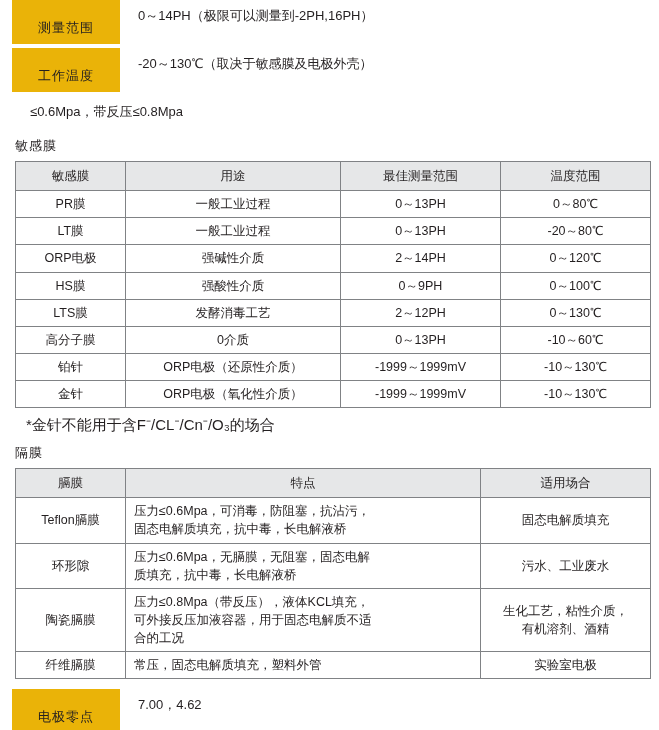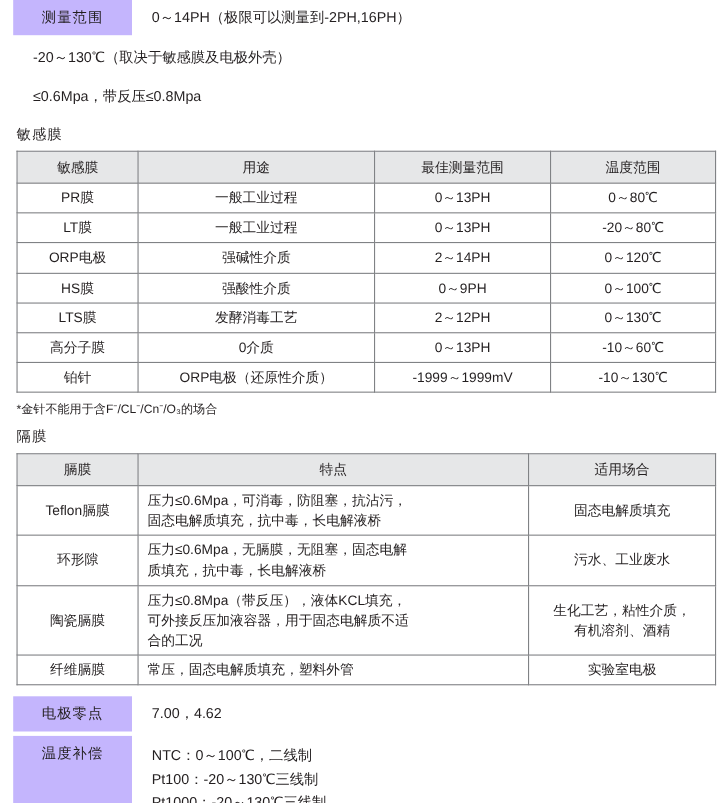--- a/index.html
+++ b/index.html
@@ -23,24 +23,24 @@
   }
 
   
   .spec-row {
     display: flex;
     align-items: stretch;
     margin-bottom: 4px;
   }
   .spec-label {
     width: 108px;
-    background: #c4b5fd;
+    background: #eab308;
     color: #231f20;
     font-size: 13px;
-    padding: 7px 0 7px 0;
+    padding: 19px 0 7px 0;
     text-align: center;
     letter-spacing: 1px;
     box-sizing: border-box;
   }
   .spec-value {
     flex: 1;
     padding: 7px 0 7px 18px;
     font-size: 13px;
     box-sizing: border-box;
   }
@@ -67,22 +67,22 @@
     padding: 4px 3px;
     line-height: 1.45;
     color: #231f20;
   }
   table thead td {
     background: #e6e7e8;
     padding: 5px 3px;
   }
 
   .note {
-    font-size: 11px;
-    margin: 6px 0 0 3px;
+    font-size: 15px;
+    margin: 6px 0 0 14px;
   }
 
   
   #membrane-table td.feature {
     text-align: left;
     padding-left: 8px;
   }
 
   .spec-row.tall .spec-label {
     display: flex;
@@ -98,20 +98,21 @@
 <body>
 
 <div class="page">
 
   <div>
     <div class="spec-row">
       <div class="spec-label">测量范围</div>
       <div class="spec-value">0～14PH（极限可以测量到-2PH,16PH）</div>
     </div>
     <div class="spec-row">
+      <div class="spec-label">工作温度</div>
       <div class="spec-value">-20～130℃（取决于敏感膜及电极外壳）</div>
     </div>
     <div class="spec-row">
       <div class="spec-value">≤0.6Mpa，带反压≤0.8Mpa</div>
     </div>
   </div>
 
   <div class="section-title">敏感膜</div>
 
   <table id="sensitive-table">
@@ -165,20 +166,26 @@
           <td>0介质</td>
           <td>0～13PH</td>
           <td>-10～60℃</td>
         </tr>
         <tr>
           <td>铂针</td>
           <td>ORP电极（还原性介质）</td>
           <td>-1999～1999mV</td>
           <td>-10～130℃</td>
         </tr>
+        <tr>
+          <td>金针</td>
+          <td>ORP电极（氧化性介质）</td>
+          <td>-1999～1999mV</td>
+          <td>-10～130℃</td>
+        </tr>
       </tbody>
   </table>
 
   <div class="note">*金针不能用于含F⁻/CL⁻/Cn⁻/O₃的场合</div>
 
   <div class="section-title">隔膜</div>
 
   <table id="membrane-table">
     <colgroup>
       <col style="width:110px">

